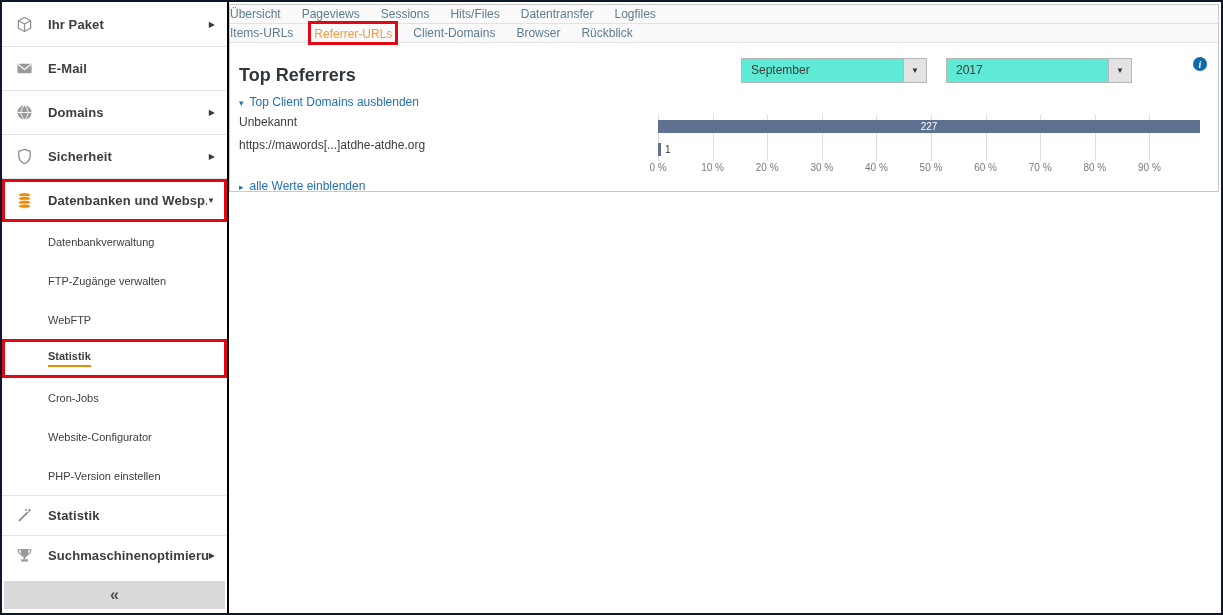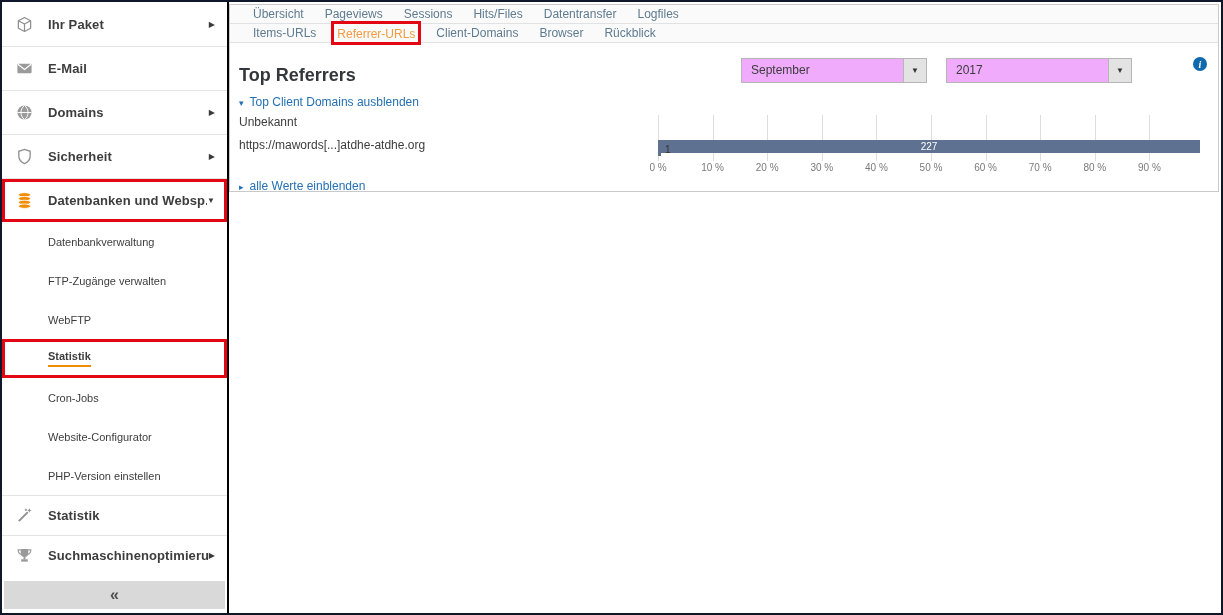--- a/index.html
+++ b/index.html
@@ -14,29 +14,29 @@
   .arrow-r, .arrow-d { font-size:8px; color:#3a3a3a; flex:0 0 auto; }
   .sep { border-top:1px solid #e4e4e4; }
   .sub-item { position:relative; display:flex; align-items:center; height:39px; padding-left:46px; cursor:pointer; }
   .sub-label { font-size:11px; font-weight:400; color:#3d3d3d; white-space:nowrap; }
   .sub-item.active .sub-label { font-weight:700; border-bottom:2px solid #f08c00; padding-bottom:3px; }
   .annotated::after { content:""; position:absolute; inset:0; border:3px solid #e30613; pointer-events:none; z-index:5; }
   .collapse-bar { margin:4px 2px 4px 2px; margin-top:auto; height:28px; background:#d9d9d9; display:flex; align-items:center; justify-content:center; font-size:16px; font-weight:700; color:#4d4d4d; cursor:pointer; }
 
   
   .panel { position:absolute; left:227px; top:2px; width:990px; height:188px; border:1px solid #c9c9c9; background:#fff; }
-  .tabrow { display:flex; align-items:center; height:19px; background:#fafafa; border-bottom:1px solid #e2e2e2; padding-left:23px; gap:21px; }
+  .tabrow { display:flex; align-items:center; height:19px; background:#fafafa; border-bottom:1px solid #e2e2e2; gap:21px; }
   .tab { font-size:12px; color:#5e7b90; cursor:pointer; white-space:nowrap; }
   .tab-wrap { position:relative; display:inline-block; }
   .tab-wrap.annotated-tab::after { content:""; position:absolute; inset:-3px -6px; border:3px solid #e30613; pointer-events:none; z-index:5; }
   .tab.active { color:#f29b40; }
 
   .page-title { position:absolute; left:9px; top:60px; font-size:18px; font-weight:700; color:#32373c; }
 
-  .dropdown { position:absolute; top:53px; width:186px; height:25px; border:1px solid #b6b6b6; background:#f0abfc; display:flex; cursor:pointer; }
+  .dropdown { position:absolute; top:53px; width:186px; height:25px; border:1px solid #b6b6b6; background:#5eead4; display:flex; cursor:pointer; }
   .dropdown .dd-value { flex:1; font-size:12px; color:#3c3c3c; line-height:23px; padding-left:9px; overflow:hidden; white-space:nowrap; }
   .dropdown .dd-btn { width:23px; border-left:1px solid #b6b6b6; background:#e3e3e3; display:flex; align-items:center; justify-content:center; font-size:8px; color:#333; }
   .dd-month { left:511px; } .dd-year { left:716px; }
 
   .info-icon { position:absolute; right:11px; top:52px; width:14px; height:14px; border-radius:50%; background:#1068ad; color:#fff; font-size:10px; font-weight:700; display:flex; align-items:center; justify-content:center; cursor:pointer; font-family:"Liberation Serif","DejaVu Serif",serif; font-style:italic; }
 
   .link { font-size:12px; color:#2470b3; cursor:pointer; white-space:nowrap; }
   .link .tri { font-size:9px; margin-right:6px; color:#2470b3; }
   .toggle-top { position:absolute; left:9px; top:90px; }
 
@@ -220,21 +220,21 @@
             <div class="gridline" style="left: 273px;"></div>
             <div class="gridline" style="left: 327.6px;"></div>
             <div class="gridline" style="left: 382.2px;"></div>
             <div class="gridline" style="left: 436.8px;"></div>
             <div class="gridline" style="left: 491.4px;"></div>
           </div>
 
         <div class="chart-row">
           <div class="chart-row-label">Unbekannt</div>
           <div class="chart-row-plot">
-            <div class="bar" style="width: 542.178px; background: rgb(95, 113, 144); margin-top: 20px;">
+            <div class="bar" style="width: 542.178px; background: rgb(95, 113, 144);">
               <span class="bar-value-in">227</span>
             </div>
           </div>
         </div>
 
         <div class="chart-row">
           <div class="chart-row-label">https://mawords[...]atdhe-atdhe.org</div>
           <div class="chart-row-plot">
             <div class="bar" style="width: 3px; background: rgb(95, 113, 144);"></div>
             <span class="bar-value-out" style="left: 7px;">1</span>

